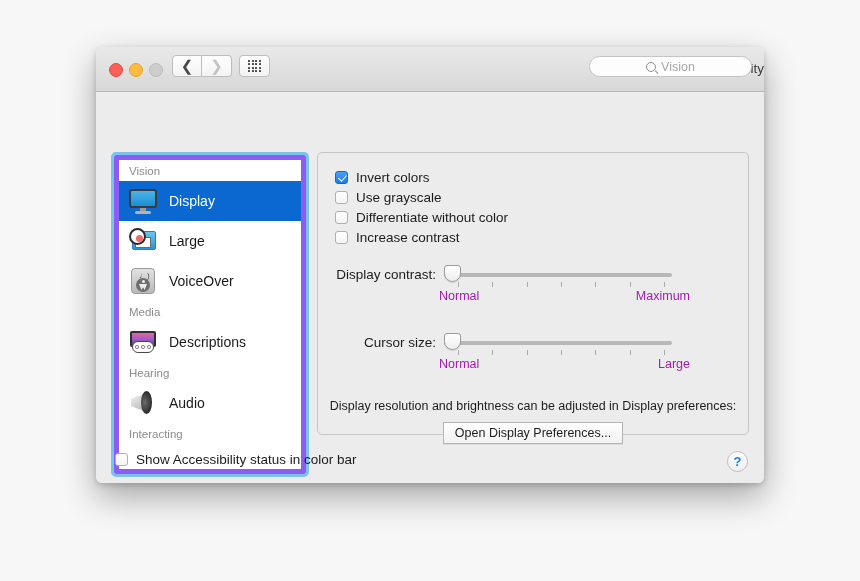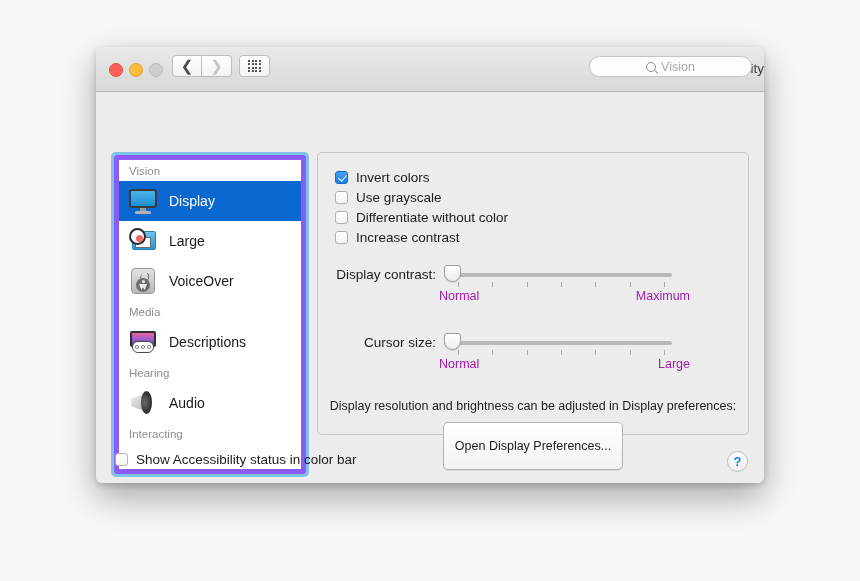--- a/index.html
+++ b/index.html
@@ -388,27 +388,27 @@
 
   #note-text {
     margin-top: 16px;
     text-align: center;
     font-size: 12.5px;
     color: #1c1c1c;
   }
   #open-display-btn {
     display: block;
     margin: 9px auto 0;
-    padding: 16px 11px;
+    padding: 3px 11px;
     font-size: 12.5px;
     font-family: "Liberation Sans", sans-serif;
     color: #1c1c1c;
     background: linear-gradient(to bottom, #ffffff, #f2f2f2);
     border: 1px solid #b4b4b4;
-    border-radius: 5px;
+    border-radius: 0;
     box-shadow: 0 1px 0.5px rgba(0,0,0,0.07);
   }
 
   
   #footer-cb {
     position: absolute;
     left: 19px;
     bottom: 16px;
     display: flex;
     align-items: center;

